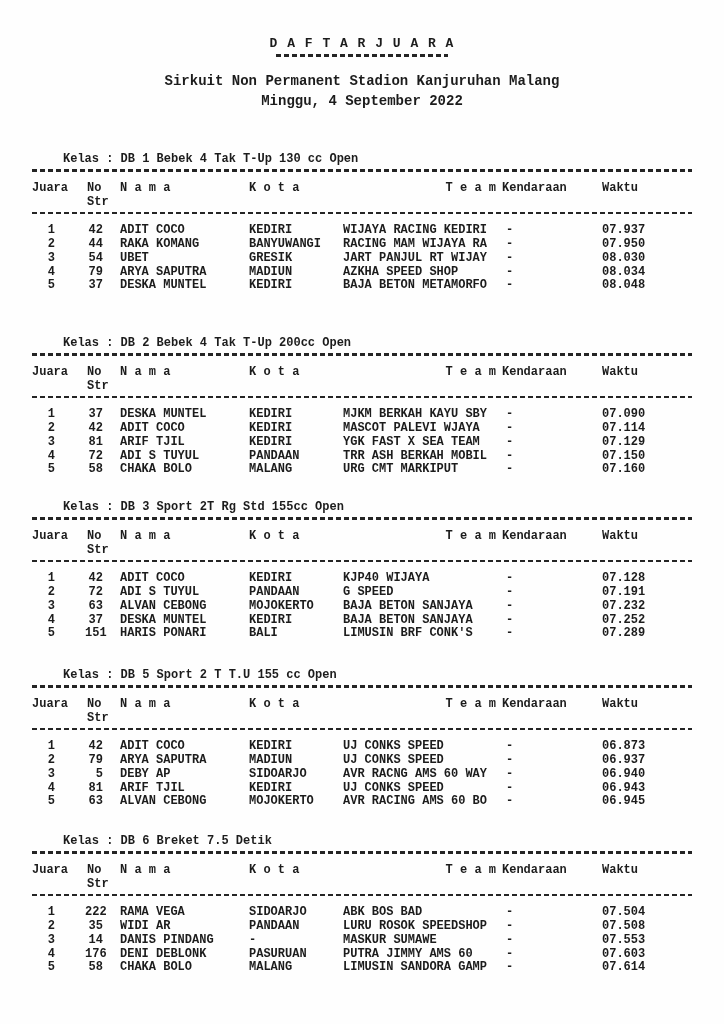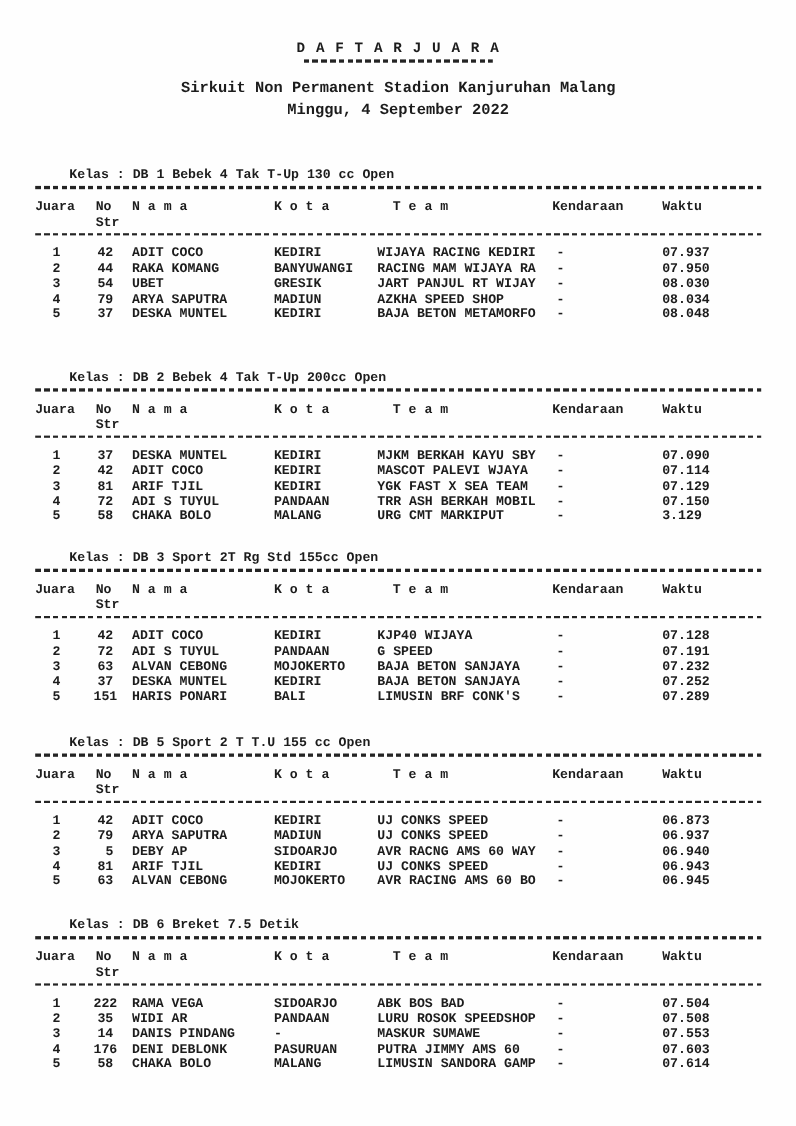--- a/index.html
+++ b/index.html
@@ -28,21 +28,21 @@
   .rows{margin-top:10px;}
   .row{line-height:13.8px;height:13.8px;}
   .c{white-space:nowrap;overflow:hidden;}
   .c-juara-h{padding-left:0;}
   .c-juara{ text-align:right;padding-right:30px;}
   .c-no-h{padding-left:2px;}
   .c-no{text-align:right;padding-right:15px;}
   .c-nama{padding-left:2px;}
   .c-kota{padding-left:3px;}
   .c-team{padding-left:2px;}
-  .c-team-h{padding-left:16px;}
+  .c-team-h{padding-left:16px;text-align:right;}
   .c-kend-h{padding-left:6px;}
   .c-kend{padding-left:10px;}
   .c-waktu{padding-left:4px;}
   
   .watermark{position:absolute;left:264px;top:470px;z-index:5;opacity:0.5;
     pointer-events:none;font-family:"DejaVu Sans",sans-serif;
     font-weight:bold;font-style:italic;color:#8f8fa4;}
   .wm-line1{font-size:58px;line-height:50px;letter-spacing:-5px;}
   .wm-o{color:#e3db2e;}
   .wm-line2{font-size:58px;line-height:46px;margin-left:32px;letter-spacing:-5px;}
@@ -178,21 +178,21 @@
             <div class="c c-kend">-</div>
             <div class="c c-waktu">07.150</div>
           </div>
           <div class="grid row">
             <div class="c c-juara">5</div>
             <div class="c c-no">58</div>
             <div class="c c-nama">CHAKA BOLO</div>
             <div class="c c-kota">MALANG</div>
             <div class="c c-team">URG CMT MARKIPUT</div>
             <div class="c c-kend">-</div>
-            <div class="c c-waktu">3.129</div>
+            <div class="c c-waktu">07.160</div>
           </div>
         </div>
       </div>
       <div class="section" style="top: 500px;">
         <div class="kelas">Kelas : DB 3 Sport 2T Rg Std 155cc Open</div>
         <div class="dash"></div>
         <div class="grid hdr">
           <div class="c c-juara-h">Juara</div>
           <div class="c c-no-h">No</div>
           <div class="c c-nama">N a m a</div>

